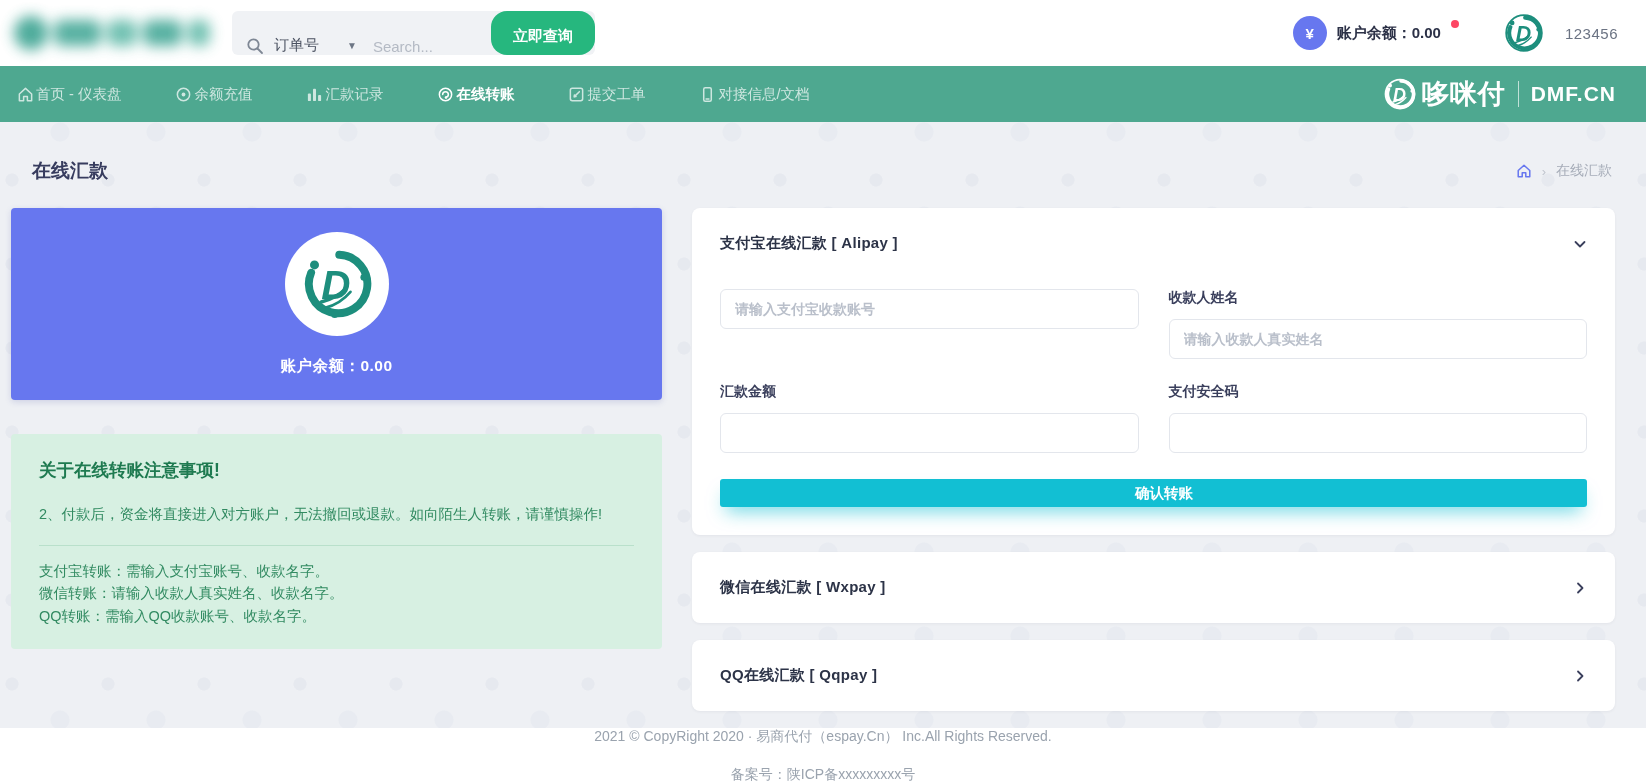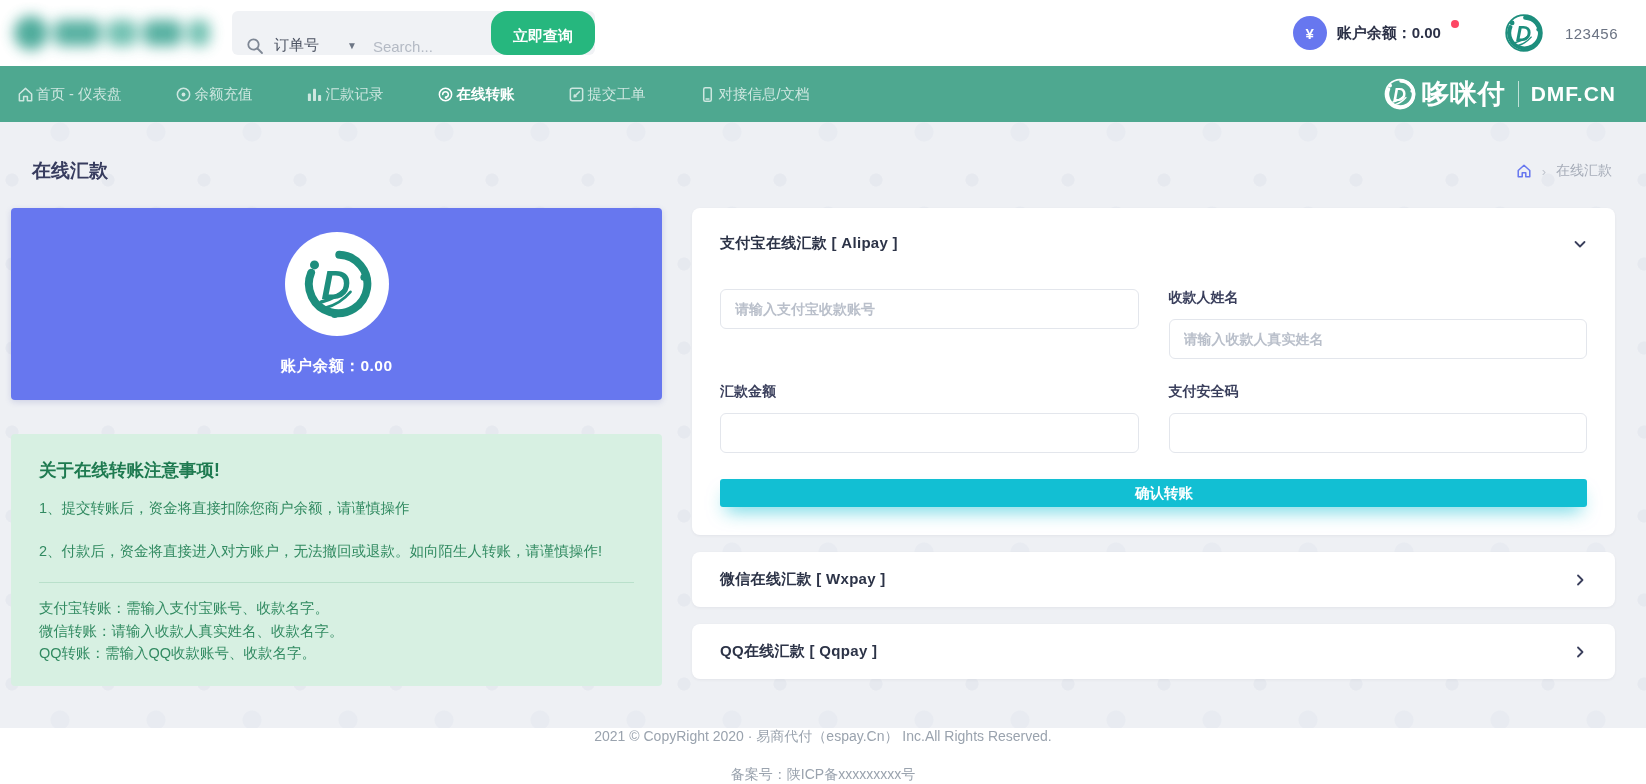--- a/index.html
+++ b/index.html
@@ -59,21 +59,21 @@
   .blue-balance { margin-top:20px; color:#fff; font-size:15.5px; font-weight:700; letter-spacing:.5px; }
   .notice-card { background:#d7f0e2; border-radius:4px; padding:24px 28px 22px; }
   .notice-title { font-size:17.5px; font-weight:800; color:#1e7a50; margin-bottom:16px; }
   .notice-item { font-size:14.5px; color:#318a61; margin-top:12px; line-height:1.45; }
   .notice-divider { border:none; border-top:1px solid #b9e0cb; margin:20px 0 14px; }
   .notice-tip { font-size:14.5px; color:#318a61; line-height:1.55; }
 
   .right-col { flex:1; display:flex; flex-direction:column; gap:17px; }
   .panel { background:#fff; border-radius:8px; box-shadow:0 1px 3px rgba(44,54,76,.06); }
   .panel-head { display:flex; justify-content:space-between; align-items:center; padding:26px 28px 0; cursor:pointer; }
-  .panel.collapsed .panel-head { padding:0 28px; height:55px;gap:21px; }
+  .panel.collapsed .panel-head { padding:0 28px; height:71px;gap:21px; }
   .panel-title { font-size:15px; font-weight:800; color:#2c3347; letter-spacing:.3px; }
   .chev { display:flex; }
   .form { padding:36px 28px 28px; }
   .grid { display:grid; grid-template-columns:1fr 1fr; column-gap:30px; row-gap:24px; }
   .field label { display:block; font-size:14px; font-weight:700; color:#3a3f5c; margin-bottom:12px; }
   .field input { width:100%; height:40px; border:1px solid #e3e6ec; border-radius:6px; padding:0 14px; font-size:14px; color:#3a3f5c; outline:none; background:#fff;font-weight:bold; }
   .field input::placeholder { color:#b9bfca; }
   .submit-btn { margin-top:26px; width:100%; height:28px; border:none; border-radius:3px; background:#12bfd3; color:#fff; font-size:14.5px; font-weight:700; cursor:pointer; box-shadow:0 10px 18px -6px rgba(18,191,211,.65);padding-left:21px; }
 
   
@@ -210,21 +210,20 @@
       <div class="logo-circle">
         <svg class="glyph" width="72" height="72" viewBox="0 0 64 64" style="color:#1d8e7d">
             <use href="#brand-glyph"></use>
           </svg>
       </div>
       <div class="blue-balance"><span>账户余额：</span><span>0.00</span></div>
     </div>
 
     <div class="notice-card">
       <div class="notice-title">关于在线转账注意事项!</div>
-      <p class="notice-item">1、提交转账后，资金将直接扣除您商户余额，请谨慎操作</p>
       <p class="notice-item" style="margin-top:22px">2、付款后，资金将直接进入对方账户，无法撤回或退款。如向陌生人转账，请谨慎操作!</p>
       <hr class="notice-divider">
       <p class="notice-tip">支付宝转账：需输入支付宝账号、收款名字。</p>
       <p class="notice-tip">微信转账：请输入收款人真实姓名、收款名字。</p>
       <p class="notice-tip">QQ转账：需输入QQ收款账号、收款名字。</p>
     </div>
   </div>
 
   <div class="right-col">
     <div class="panel">

